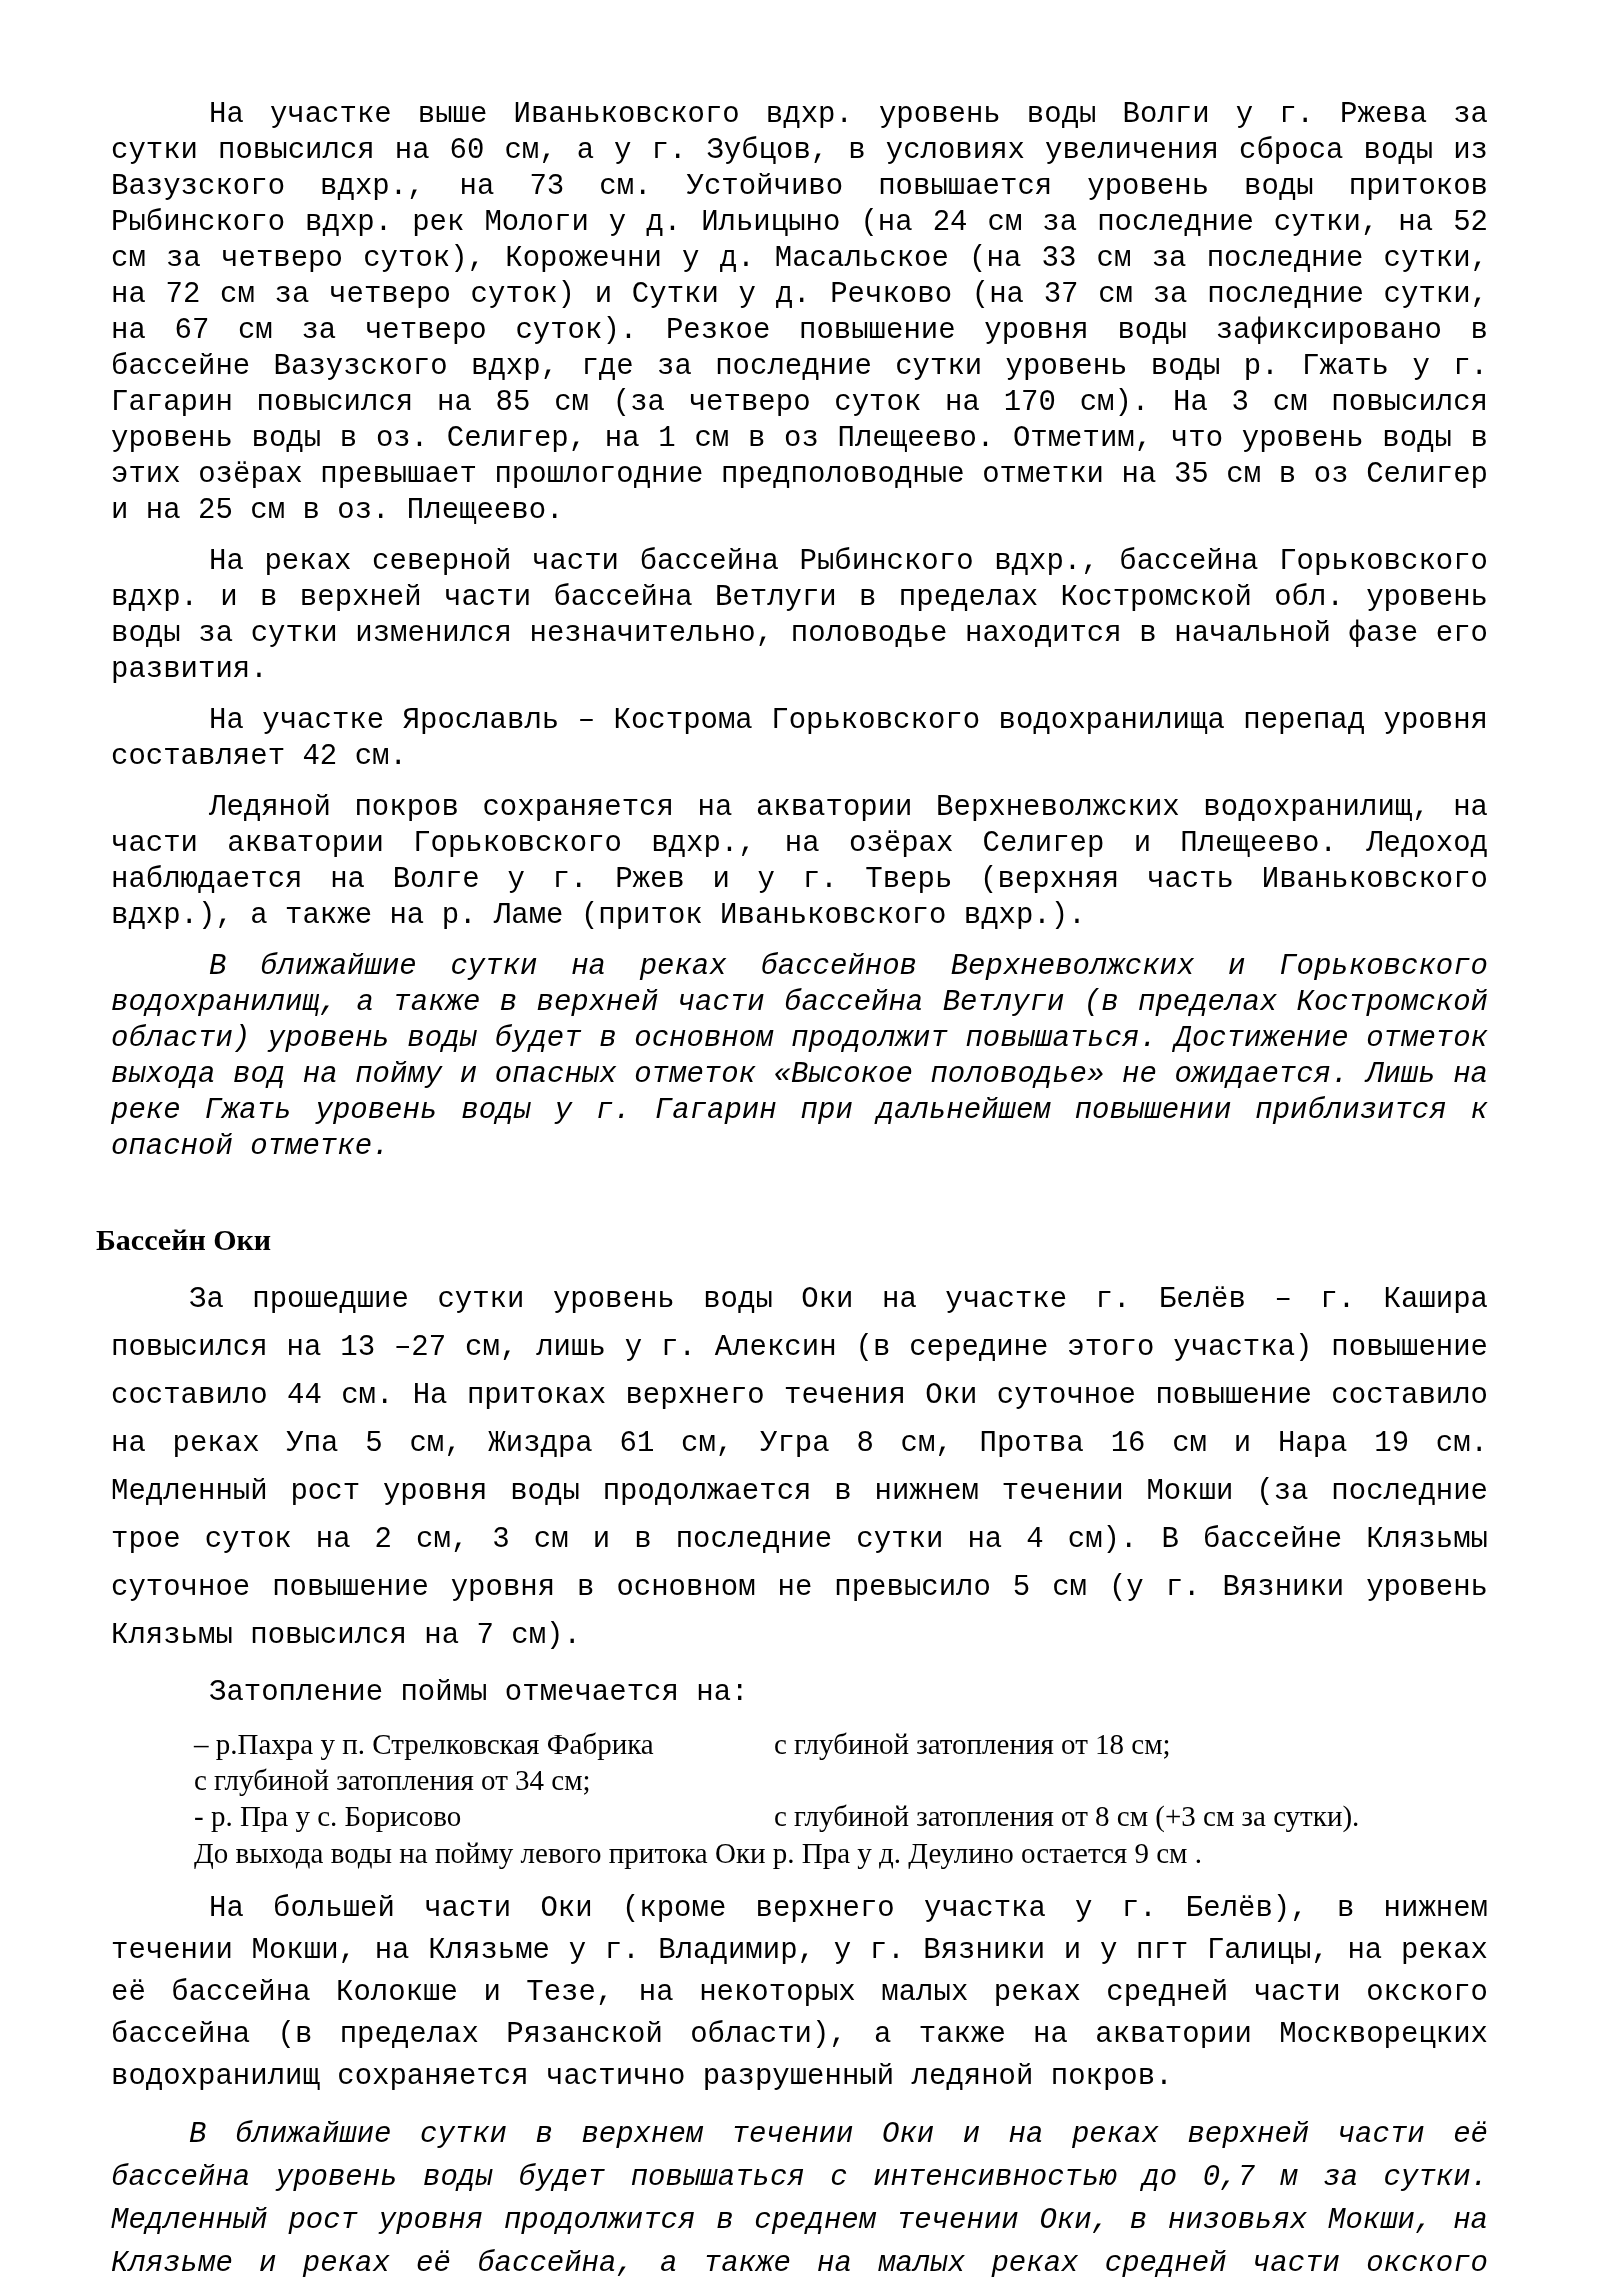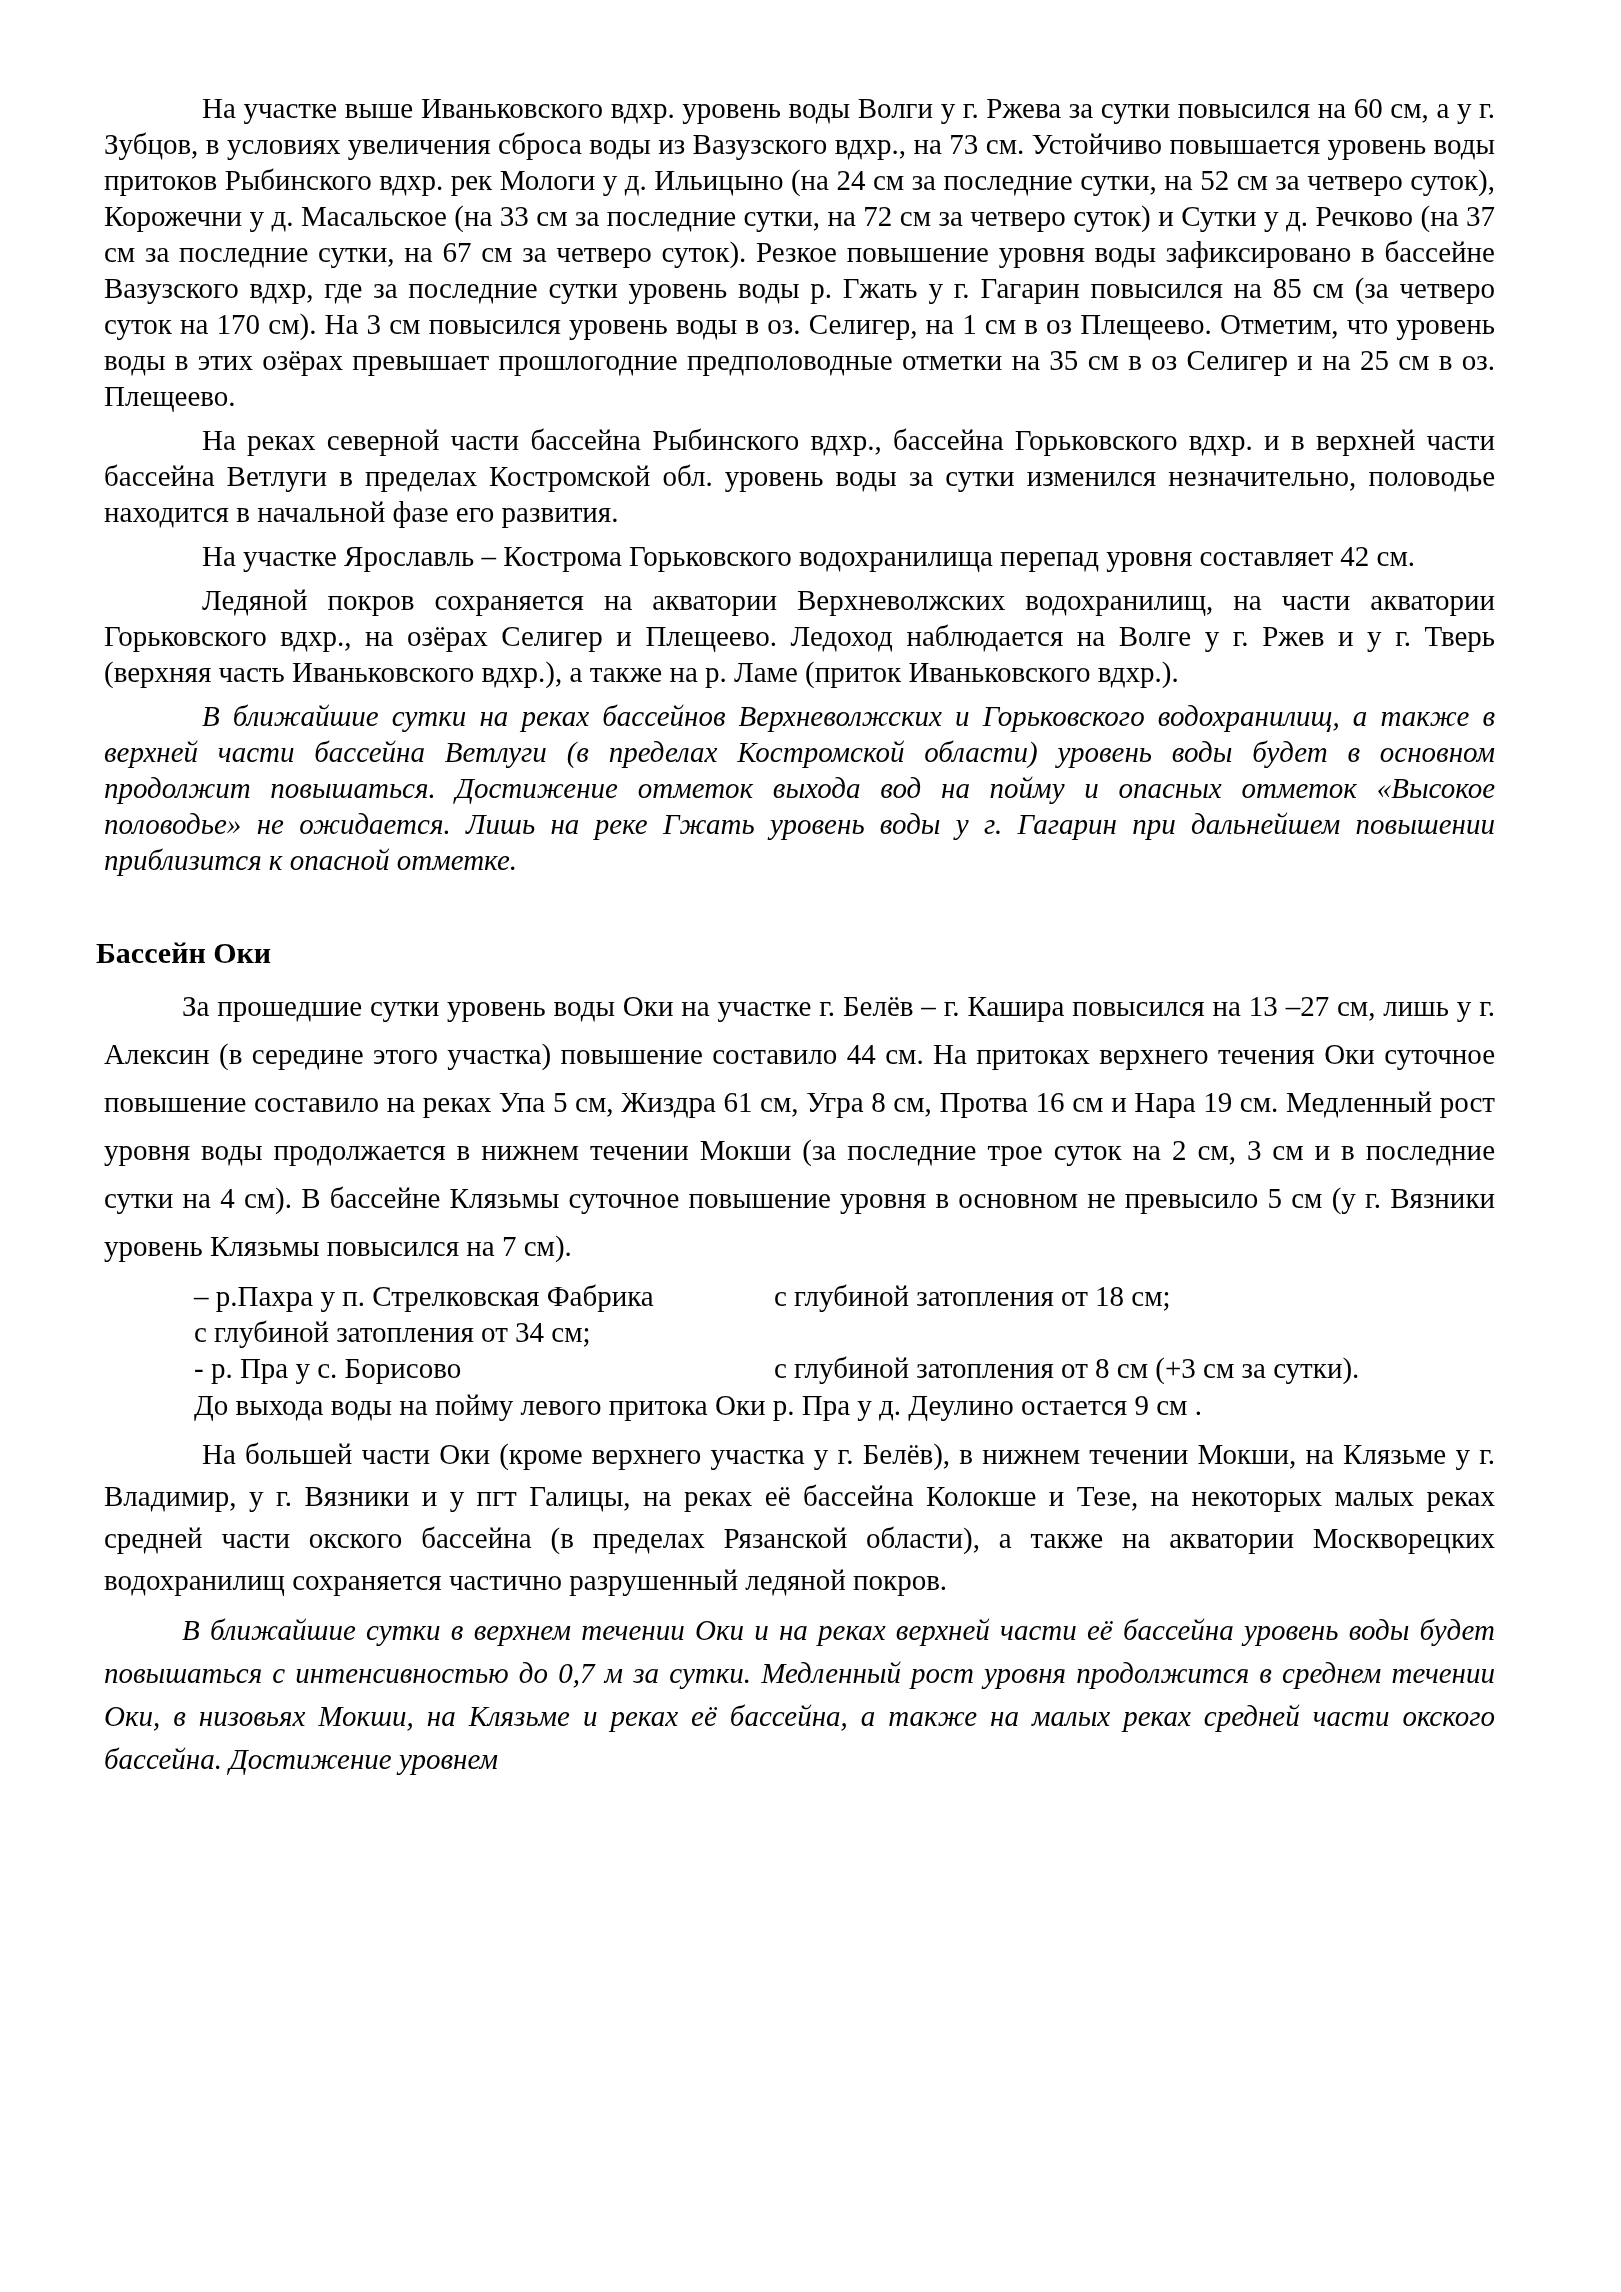--- a/index.html
+++ b/index.html
@@ -2,21 +2,21 @@
 <html><head>
 <meta charset="utf-8">
 <style>
   html, body { margin: 0; padding: 0; background: #ffffff; }
   body { width: 1621px; height: 2293px; position: relative; overflow: hidden; }
   .page {
     position: absolute; left: 96px; top: 82px; width: 1407px;
     font-family: "Liberation Serif", "DejaVu Serif", serif;
     font-size: 29px; color: #000000;
   }
-  p { margin: 8px; text-align: justify; text-align-last: left; }
+  p { margin: 15px; text-align: justify; text-align-last: left; font-family: Liberation Mono, monospace; }
   .s1 p { line-height: 36px; text-indent: 98px; }
   .s1 p.it { font-style: italic; }
   .heading {
     font-weight: bold; font-size: 30px; line-height: 43px;
     margin-top: 53px; margin-bottom: 2px;
   }
   .s2 p { line-height: 48px; text-indent: 78px; }
   .s2 p.it { font-style: italic; text-indent: 78px; line-height: 43px; }
   .s2 p.ind100 { text-indent: 98px; line-height: 36px; }
   .s2 p.big { line-height: 42px; text-indent: 98px; }
@@ -35,20 +35,21 @@
     <p>На участке выше Иваньковского вдхр. уровень воды Волги у г. Ржева за сутки повысился на 60 см, а у г. Зубцов, в условиях увеличения сброса воды из Вазузского вдхр., на 73 см. Устойчиво повышается уровень воды притоков Рыбинского вдхр. рек Мологи у д. Ильицыно (на 24 см за последние сутки, на 52 см за четверо суток), Корожечни у д. Масальское (на 33 см за последние сутки, на 72 см за четверо суток) и Сутки у д. Речково (на 37 см за последние сутки, на 67 см за четверо суток). Резкое повышение уровня воды зафиксировано в бассейне Вазузского вдхр, где за последние сутки уровень воды р. Гжать у г. Гагарин повысился на 85 см (за четверо суток на 170 см). На 3 см повысился уровень воды в оз. Селигер, на 1 см в оз Плещеево. Отметим, что уровень воды в этих озёрах превышает прошлогодние предполоводные отметки на 35 см в оз Селигер и на 25 см в оз. Плещеево.</p>
     <p>На реках северной части бассейна Рыбинского вдхр., бассейна Горьковского вдхр. и в верхней части бассейна Ветлуги в пределах Костромской обл. уровень воды за сутки изменился незначительно, половодье находится в начальной фазе его развития.</p>
     <p>На участке Ярославль – Кострома Горьковского водохранилища перепад уровня составляет 42 см.</p>
     <p>Ледяной покров сохраняется на акватории Верхневолжских водохранилищ, на части акватории Горьковского вдхр., на озёрах Селигер и Плещеево. Ледоход наблюдается на Волге у г. Ржев и у г. Тверь (верхняя часть Иваньковского вдхр.), а также на р. Ламе (приток Иваньковского вдхр.).</p>
     <p class="it">В ближайшие сутки на реках бассейнов Верхневолжских и Горьковского водохранилищ, а также в верхней части бассейна Ветлуги (в пределах Костромской области) уровень воды будет в основном продолжит повышаться. Достижение отметок выхода вод на пойму и опасных отметок «Высокое половодье» не ожидается. Лишь на реке Гжать уровень воды у г. Гагарин при дальнейшем повышении приблизится к опасной отметке.</p>
   </section>
 
   <section class="s2">
     <div class="heading">Бассейн Оки</div>
     <p>За прошедшие сутки уровень воды Оки на участке г. Белёв – г. Кашира повысился на 13 –27 см, лишь у г. Алексин (в середине этого участка) повышение составило 44 см. На притоках верхнего течения Оки суточное повышение составило на реках Упа 5 см, Жиздра 61 см, Угра 8 см, Протва 16 см и Нара 19 см. Медленный рост уровня воды продолжается в нижнем течении Мокши (за последние трое суток на 2 см, 3 см и в последние сутки на 4 см). В бассейне Клязьмы суточное повышение уровня в основном не превысило 5 см (у г. Вязники уровень Клязьмы повысился на 7 см).</p>
+    <p class="ind100 flood-intro">Затопление поймы отмечается на:</p>
     <ul class="flood-list">
       <li>
         <span class="river">– р.Пахра у п. Стрелковская Фабрика</span>
         <span>с глубиной затопления от 18 см;</span>
       </li>
       <li>
         <span>с глубиной затопления от 34 см;</span>
       </li>
       <li>
         <span class="river">- р. Пра у с. Борисово</span>

